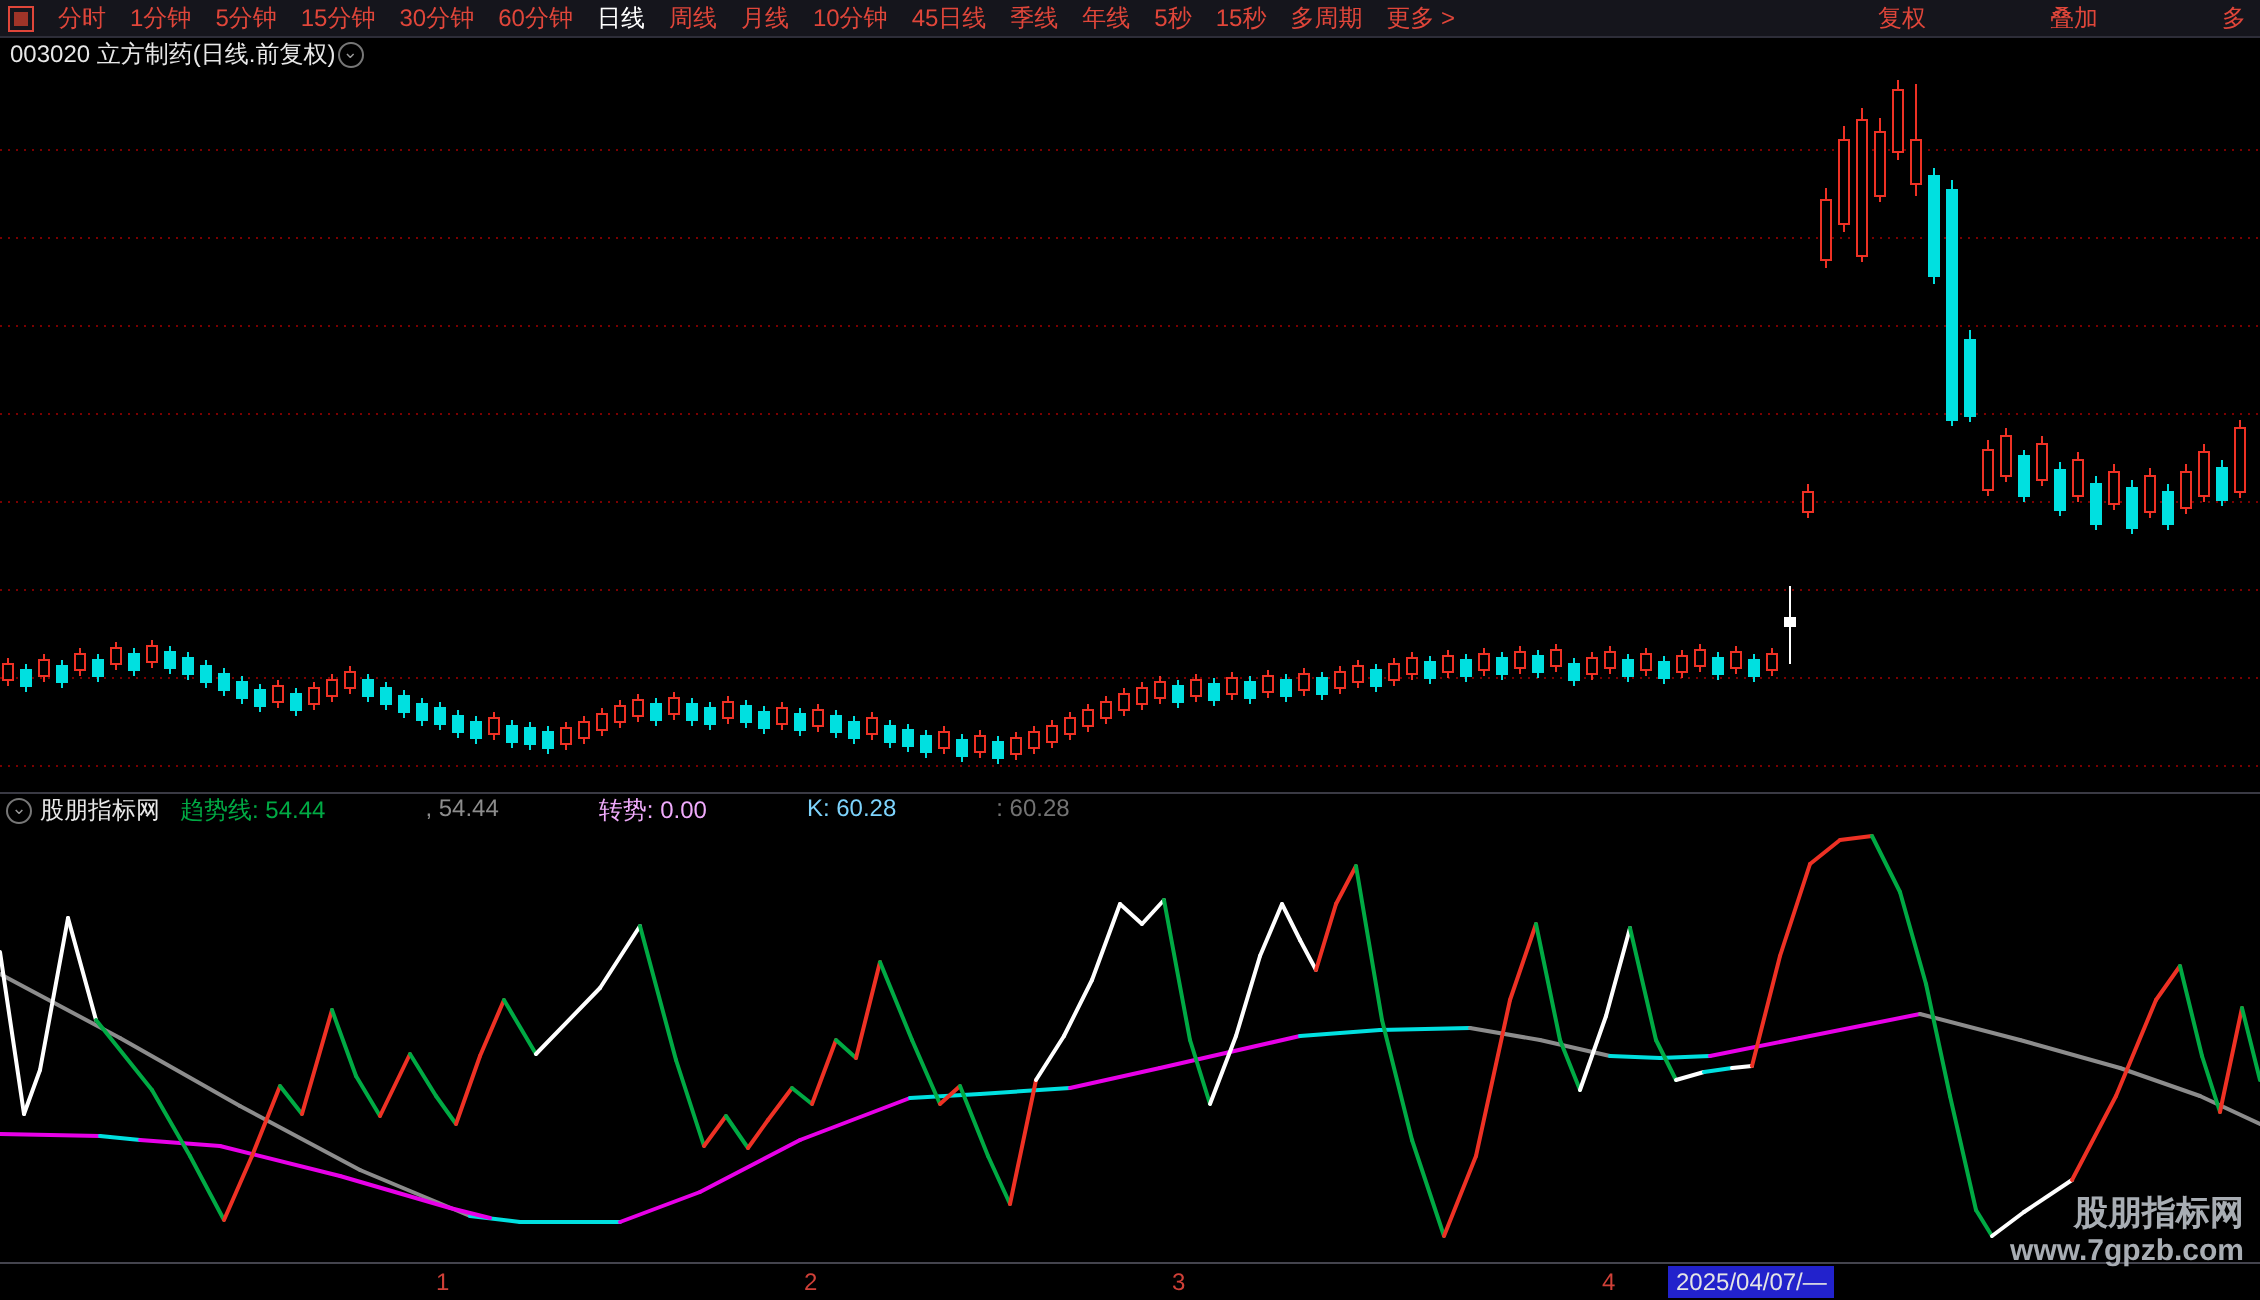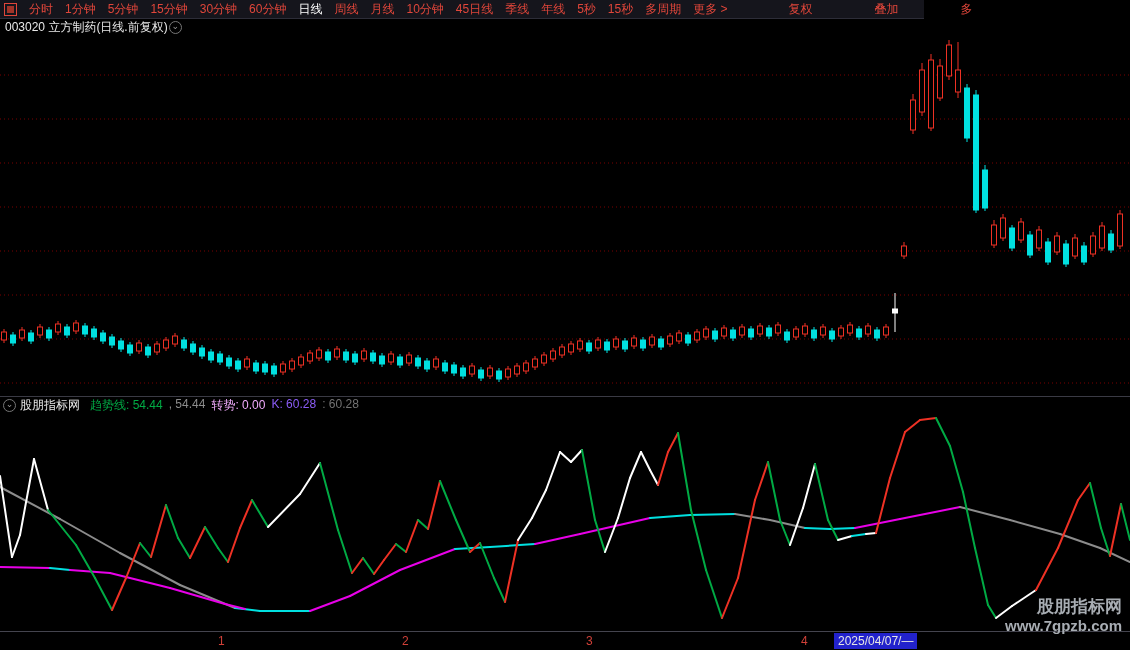--- a/index.html
+++ b/index.html
@@ -3,21 +3,21 @@
 <meta charset="utf-8">
 <style>
   html,body{margin:0;padding:0;}
   body{
     width:1130px;height:650px;background:#000;overflow:hidden;position:relative;
     font-family:"Liberation Sans","DejaVu Sans",sans-serif;
     -webkit-font-smoothing:antialiased;
   }
   
   .toolbar{
-    position:absolute;top:0;left:0;width:924px;height:18px;
+    position:absolute;top:0;left:0;width:1130px;height:18px;
     background:#15151c;border-bottom:1px solid #2d2d38;
     display:flex;align-items:center;font-size:12px;white-space:nowrap;
   }
   .tb-logo{
     width:11px;height:11px;border:1px solid #e0463a;margin:0 6px 0 4px;
     display:inline-block;position:relative;flex:0 0 auto;
   }
   .tb-logo::after{content:"";position:absolute;left:2px;top:2px;right:2px;bottom:2px;background:#a03428;}
   .tb-item{color:#e0463a;padding:0 6px;cursor:default;}
   .tb-item.selected{color:#ffffff;text-align:center;}
@@ -732,25 +732,25 @@
         <line x1="1120" y1="210" x2="1120" y2="214" stroke="#ee3124" stroke-width="1"></line>
         <line x1="1120" y1="246" x2="1120" y2="249" stroke="#ee3124" stroke-width="1"></line>
         <rect x="1117.5" y="214" width="5" height="32" fill="#000" stroke="#ee3124" stroke-width="1"></rect>
       </g>
     </g>
   </svg>
 
 <div class="ind-header">
   <span class="circle-icon">⌄</span>
   <span class="hdr-item" style="color:#e8e8e8">股朋指标网</span>
-  <div style="display:flex;">
+  <div style="display:flex;gap:44px;">
       <span class="hdr-item" style="color: rgb(0, 170, 68);">趋势线: 54.44</span>
       <span class="hdr-item" style="color: rgb(140, 140, 140);">, 54.44</span>
       <span class="hdr-item" style="color: #f0abfc;">转势: 0.00</span>
-      <span class="hdr-item" style="color: #8b5cf6;">K: 60.28</span>
+      <span class="hdr-item" style="color: #7dd3fc;">K: 60.28</span>
       <span class="hdr-item" style="color: #737373;">: 60.28</span>
     </div>
 </div>
 
 <svg id="ind-svg" width="1130" height="218" viewBox="0 413 1130 218">
     <g>
       <line x1="0" y1="487" x2="60" y2="519" stroke="#8c8c8c" stroke-width="2" stroke-linecap="round"></line>
       <line x1="60" y1="519" x2="120" y2="553" stroke="#8c8c8c" stroke-width="2" stroke-linecap="round"></line>
       <line x1="120" y1="553" x2="180" y2="585" stroke="#8c8c8c" stroke-width="2" stroke-linecap="round"></line>
       <line x1="180" y1="585" x2="235" y2="608" stroke="#8c8c8c" stroke-width="2" stroke-linecap="round"></line>

